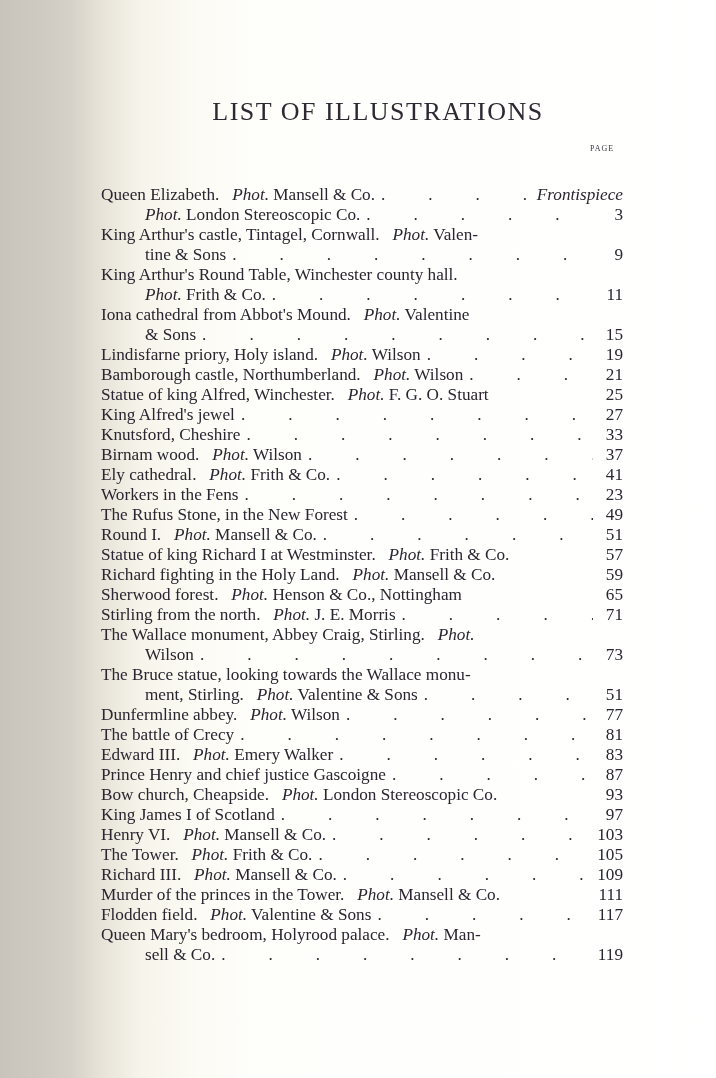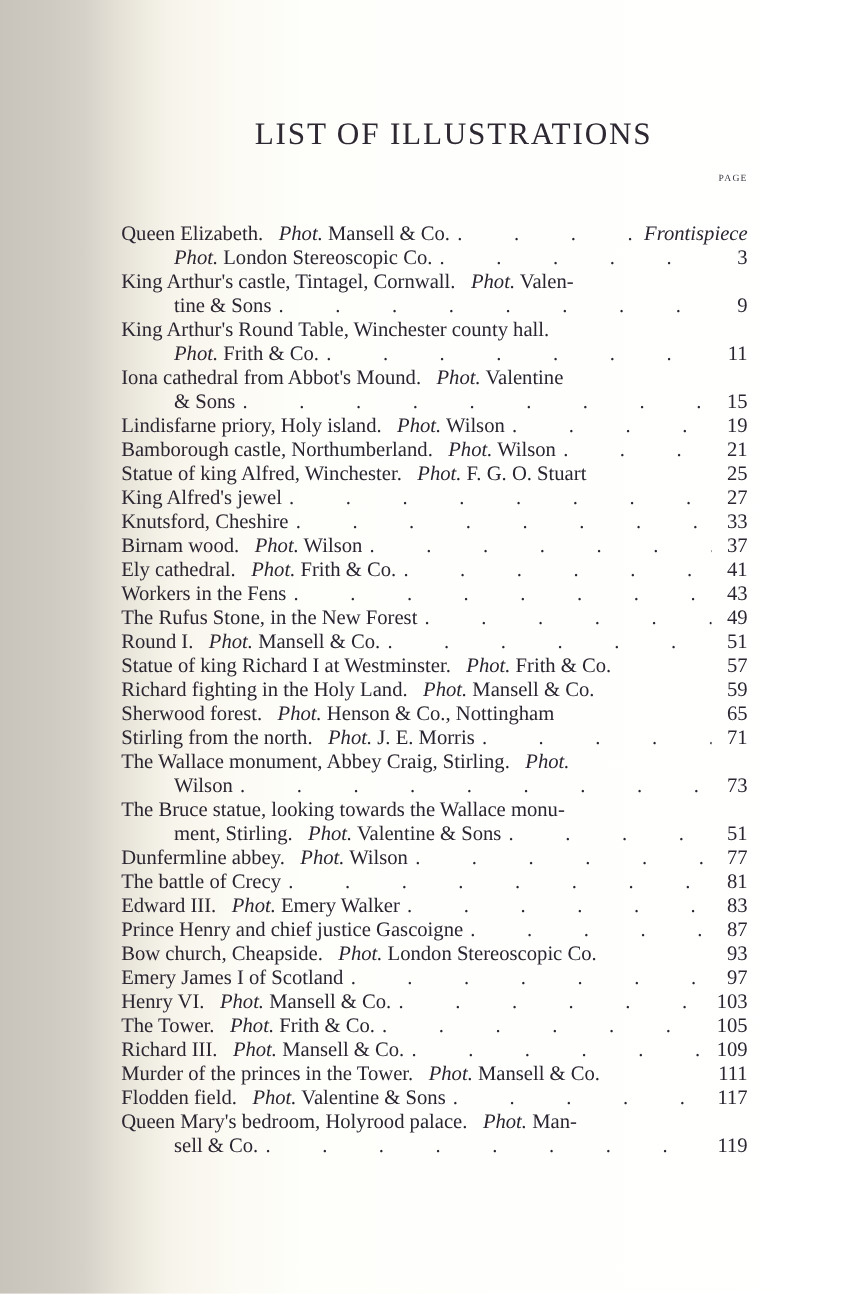--- a/index.html
+++ b/index.html
@@ -29,21 +29,21 @@
       font-size: 26px;
       letter-spacing: 1.5px;
       color: #2d2832;
       padding-left: 20px;
     }
     .page-col-header {
       position: absolute;
       top: 144px;
       left: 590px;
       width: 33px;
-      text-align: right;
+      text-align: left;
       font-family: "Liberation Serif", serif;
       font-size: 8px;
       letter-spacing: 1px;
       color: #3a3540;
     }
     .list {
       position: absolute;
       top: 155px;
       left: 101px;
       width: 522px;
@@ -178,21 +178,21 @@
         <div class="line">
           <span class="txt"><span>Ely cathedral.</span>  <i>Phot.</i><span> Frith &amp; Co.</span></span>
           <span class="leader"></span>
           <span class="pg">41</span>
         </div>
       </div>
       <div class="entry">
         <div class="line">
           <span class="txt"><span>Workers in the Fens</span></span>
           <span class="leader"></span>
-          <span class="pg">43</span>
+          <span class="pg">23</span>
         </div>
       </div>
       <div class="entry">
         <div class="line">
           <span class="txt"><span>The Rufus Stone, in the New Forest</span></span>
           <span class="leader"></span>
           <span class="pg">49</span>
         </div>
       </div>
       <div class="entry">
@@ -280,21 +280,21 @@
       </div>
       <div class="entry">
         <div class="line">
           <span class="txt"><span>Bow church, Cheapside.</span>  <i>Phot.</i><span> London Stereoscopic Co.</span></span>
           <span class="spacer"></span>
           <span class="pg">93</span>
         </div>
       </div>
       <div class="entry">
         <div class="line">
-          <span class="txt"><span>Emery James I of Scotland</span></span>
+          <span class="txt"><span>King James I of Scotland</span></span>
           <span class="leader"></span>
           <span class="pg">97</span>
         </div>
       </div>
       <div class="entry">
         <div class="line">
           <span class="txt"><span>Henry VI.</span>  <i>Phot.</i><span> Mansell &amp; Co.</span></span>
           <span class="leader"></span>
           <span class="pg">103</span>
         </div>

